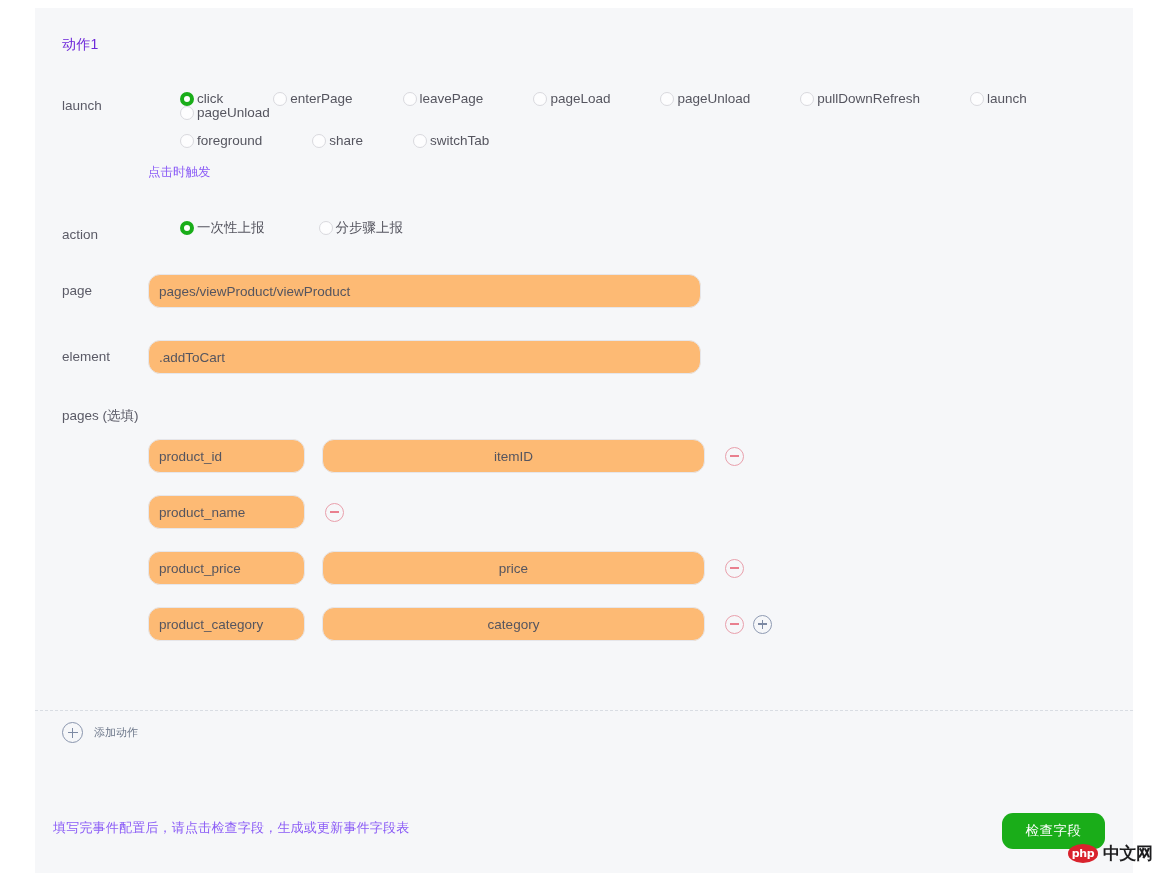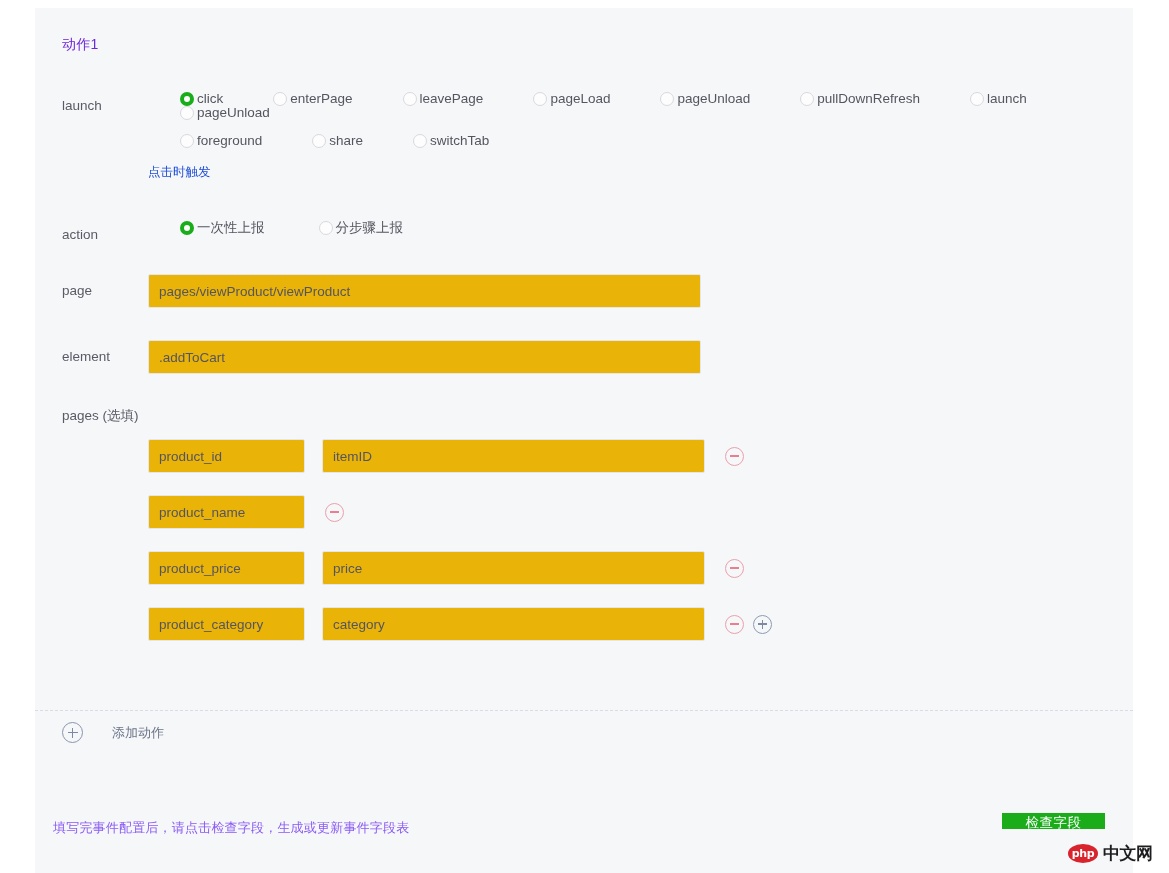--- a/index.html
+++ b/index.html
@@ -102,29 +102,29 @@
 
   .radio-text {
     font-size: 13.5px;
     color: #55555f;
   }
 
   .hint {
     position: absolute;
     left: 113px;
     font-size: 12.5px;
-    color: #1d4ed8;
+    color: #8b5cf6;
   }
 
   
   .txt {
     box-sizing: border-box;
     border: 1px solid #e6e6ea;
-    background: #eab308;
-    border-radius: 2px;
+    background: #fdba74;
+    border-radius: 12px;
     height: 34px;
     font-size: 13.5px;
     color: #55555f;
     padding: 0 10px;
     font-family: "Liberation Sans", "DejaVu Sans", sans-serif;
     outline: none;
   }
   .txt::placeholder { color: #a8a8b2; }
   .txt.wide { width: 553px; }
 
@@ -133,21 +133,21 @@
     position: absolute;
     left: 113px;
   }
   .kv-row {
     display: flex;
     align-items: center;
     height: 26px;
     margin-bottom: 30px;
   }
   .kv-key { width: 157px; }
-  .kv-val { width: 383px; margin-left: 17px; }
+  .kv-val { width: 383px; margin-left: 17px; text-align: center; }
 
   .circ-btn {
     width: 19px;
     height: 19px;
     border-radius: 50%;
     box-sizing: border-box;
     display: inline-flex;
     align-items: center;
     justify-content: center;
     cursor: pointer;
@@ -210,46 +210,46 @@
   .add-circle::before,
   .add-circle::after {
     content: "";
     position: absolute;
     background: #7d8aa3;
   }
   .add-circle::before { width: 10px; height: 1.5px; }
   .add-circle::after  { width: 1.5px; height: 10px; }
 
   .add-label {
-    margin-left: 29px;
-    font-size: 13px;
+    margin-left: 11px;
+    font-size: 11px;
     color: #6b7689;
   }
 
   
   .footer-note {
     position: absolute;
     left: 18px;
     top: 811px;
     font-size: 13px;
     color: #8b5cf6;
     letter-spacing: .2px;
   }
 
   .check-btn {
     position: absolute;
     left: 967px;
     top: 805px;
     width: 103px;
-    height: 16px;
+    height: 36px;
     background: #1aad19;
     color: #ffffff;
     font-size: 13.5px;
     border: none;
-    border-radius: 0;
+    border-radius: 11px;
     cursor: pointer;
     font-family: "Liberation Sans", "DejaVu Sans", sans-serif;
     letter-spacing: .5px;
   }
 
   
   .watermark {
     position: absolute;
     left: 1068px;
     top: 842px;

